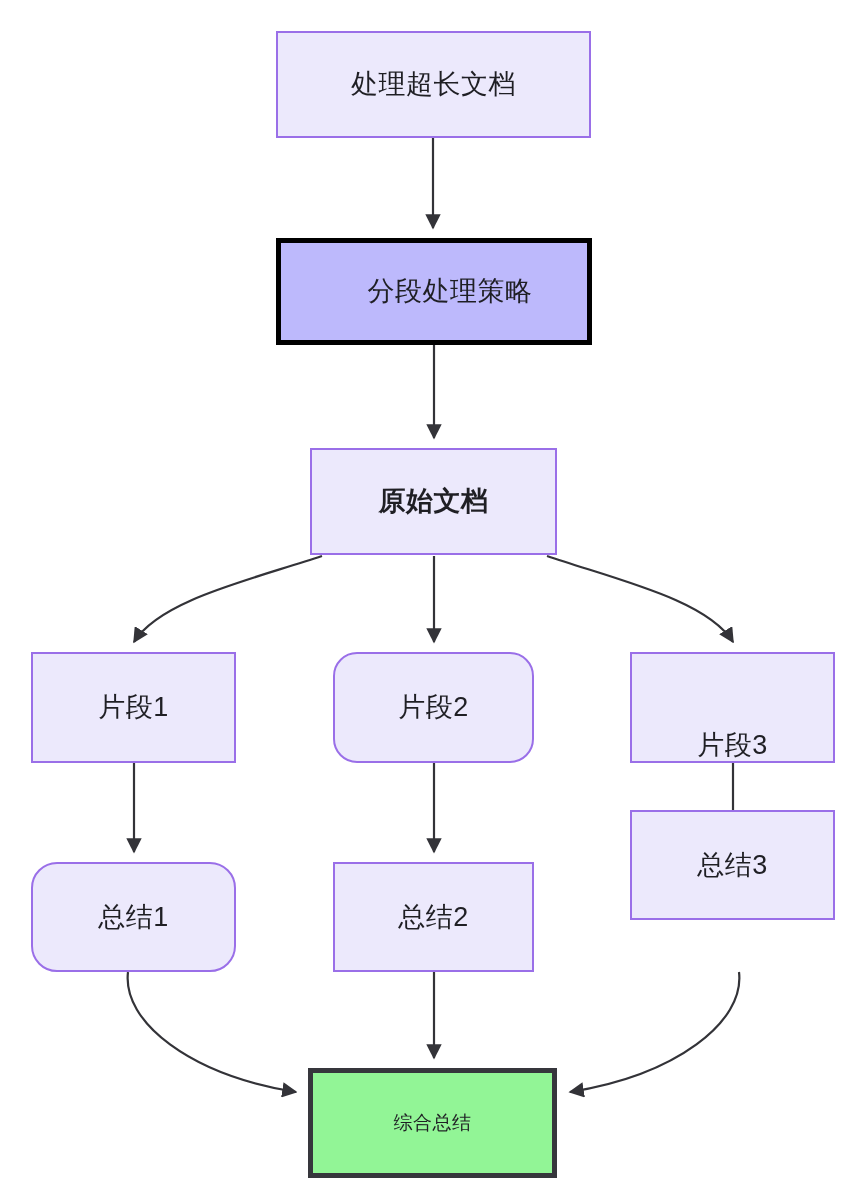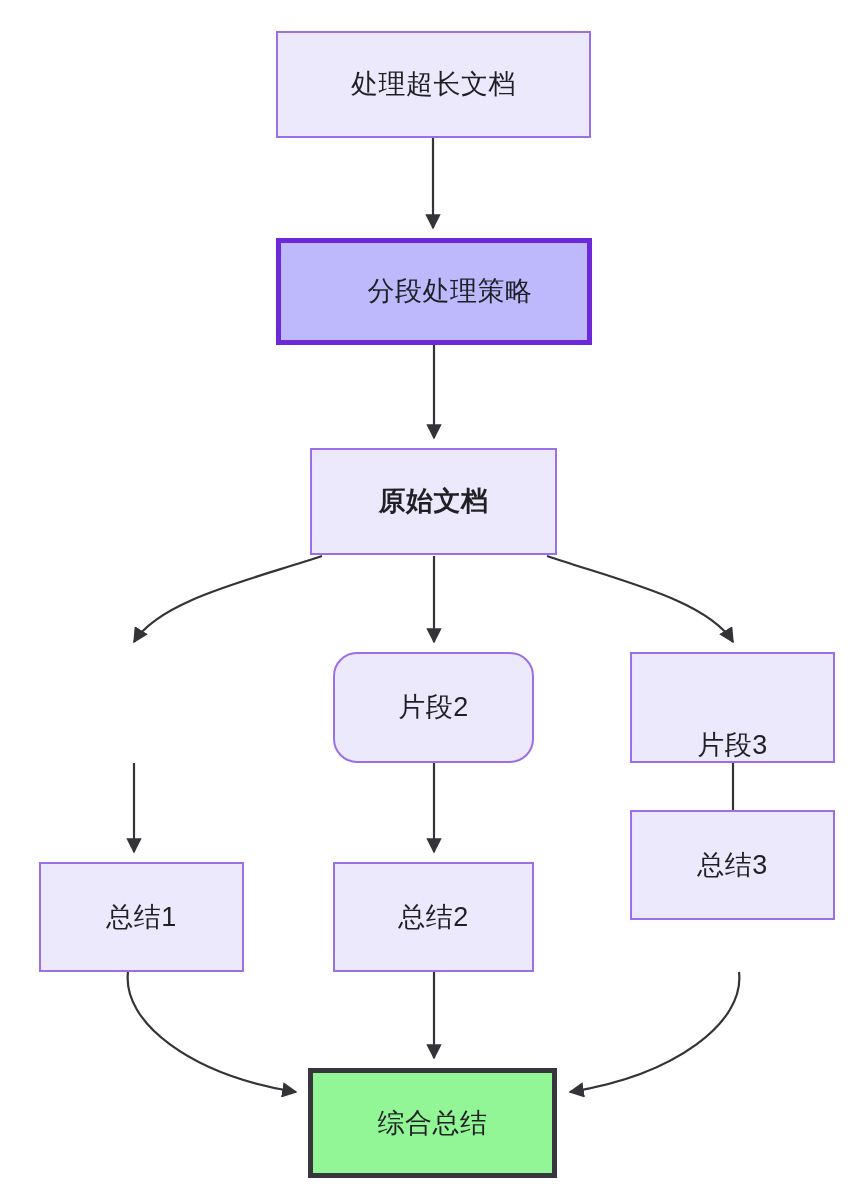--- a/index.html
+++ b/index.html
@@ -42,29 +42,29 @@
   }
   
   .node.plain {
     background: #ECE9FC;
     border: 2px solid #9A6FE8;
     font-size: 27px;
   }
   
   .node.emph {
     background: #BDB9FC;
-    border: 5px solid #6d28d9;
+    border: 5px solid #000000;
     font-size: 27px;
     padding-left: 32px;
   }
   
   .node.final {
     background: #92F596;
     border: 5px solid #36363C;
-    font-size: 27px;
+    font-size: 19px;
   }
 </style>
 </head>
 <body>
 
 <div id="canvas">
 
   <svg id="edges" viewBox="0 0 852 1196" width="852" height="1196" xmlns="http://www.w3.org/2000/svg">
     <defs>
       <marker id="arrow" viewBox="0 0 10 10" refX="9" refY="5" markerWidth="7" markerHeight="7" orient="auto-start-reverse">
@@ -100,30 +100,33 @@
   </div>
 
   <div class="node emph" style="left:276px; top:238px; width:316px; height:107px;">
     <span class="node-label">分段处理策略</span>
   </div>
 
   <div class="node plain" style="left:310px; top:448px; width:247px; height:107px;font-weight:bold;">
     <span class="node-label">原始文档</span>
   </div>
 
+  <div class="node plain" style="left:31px; top:652px; width:205px; height:111px;">
+    <span class="node-label">片段1</span>
+  </div>
 
   <div class="node plain" style="left:333px; top:652px; width:201px; height:111px;border-radius:24px;">
     <span class="node-label">片段2</span>
   </div>
 
   <div class="node plain" style="left:630px; top:652px; width:205px; height:111px;align-items:flex-end;">
     <span class="node-label">片段3</span>
   </div>
 
-  <div class="node plain" style="left:39px; top:862px; width:205px; height:110px;">
+  <div class="node plain" style="left:31px; top:862px; width:205px; height:110px;border-radius:26px;">
     <span class="node-label">总结1</span>
   </div>
 
   <div class="node plain" style="left:333px; top:862px; width:201px; height:110px;">
     <span class="node-label">总结2</span>
   </div>
 
   <div class="node plain" style="left:630px; top:810px; width:205px; height:110px;">
     <span class="node-label">总结3</span>
   </div>

